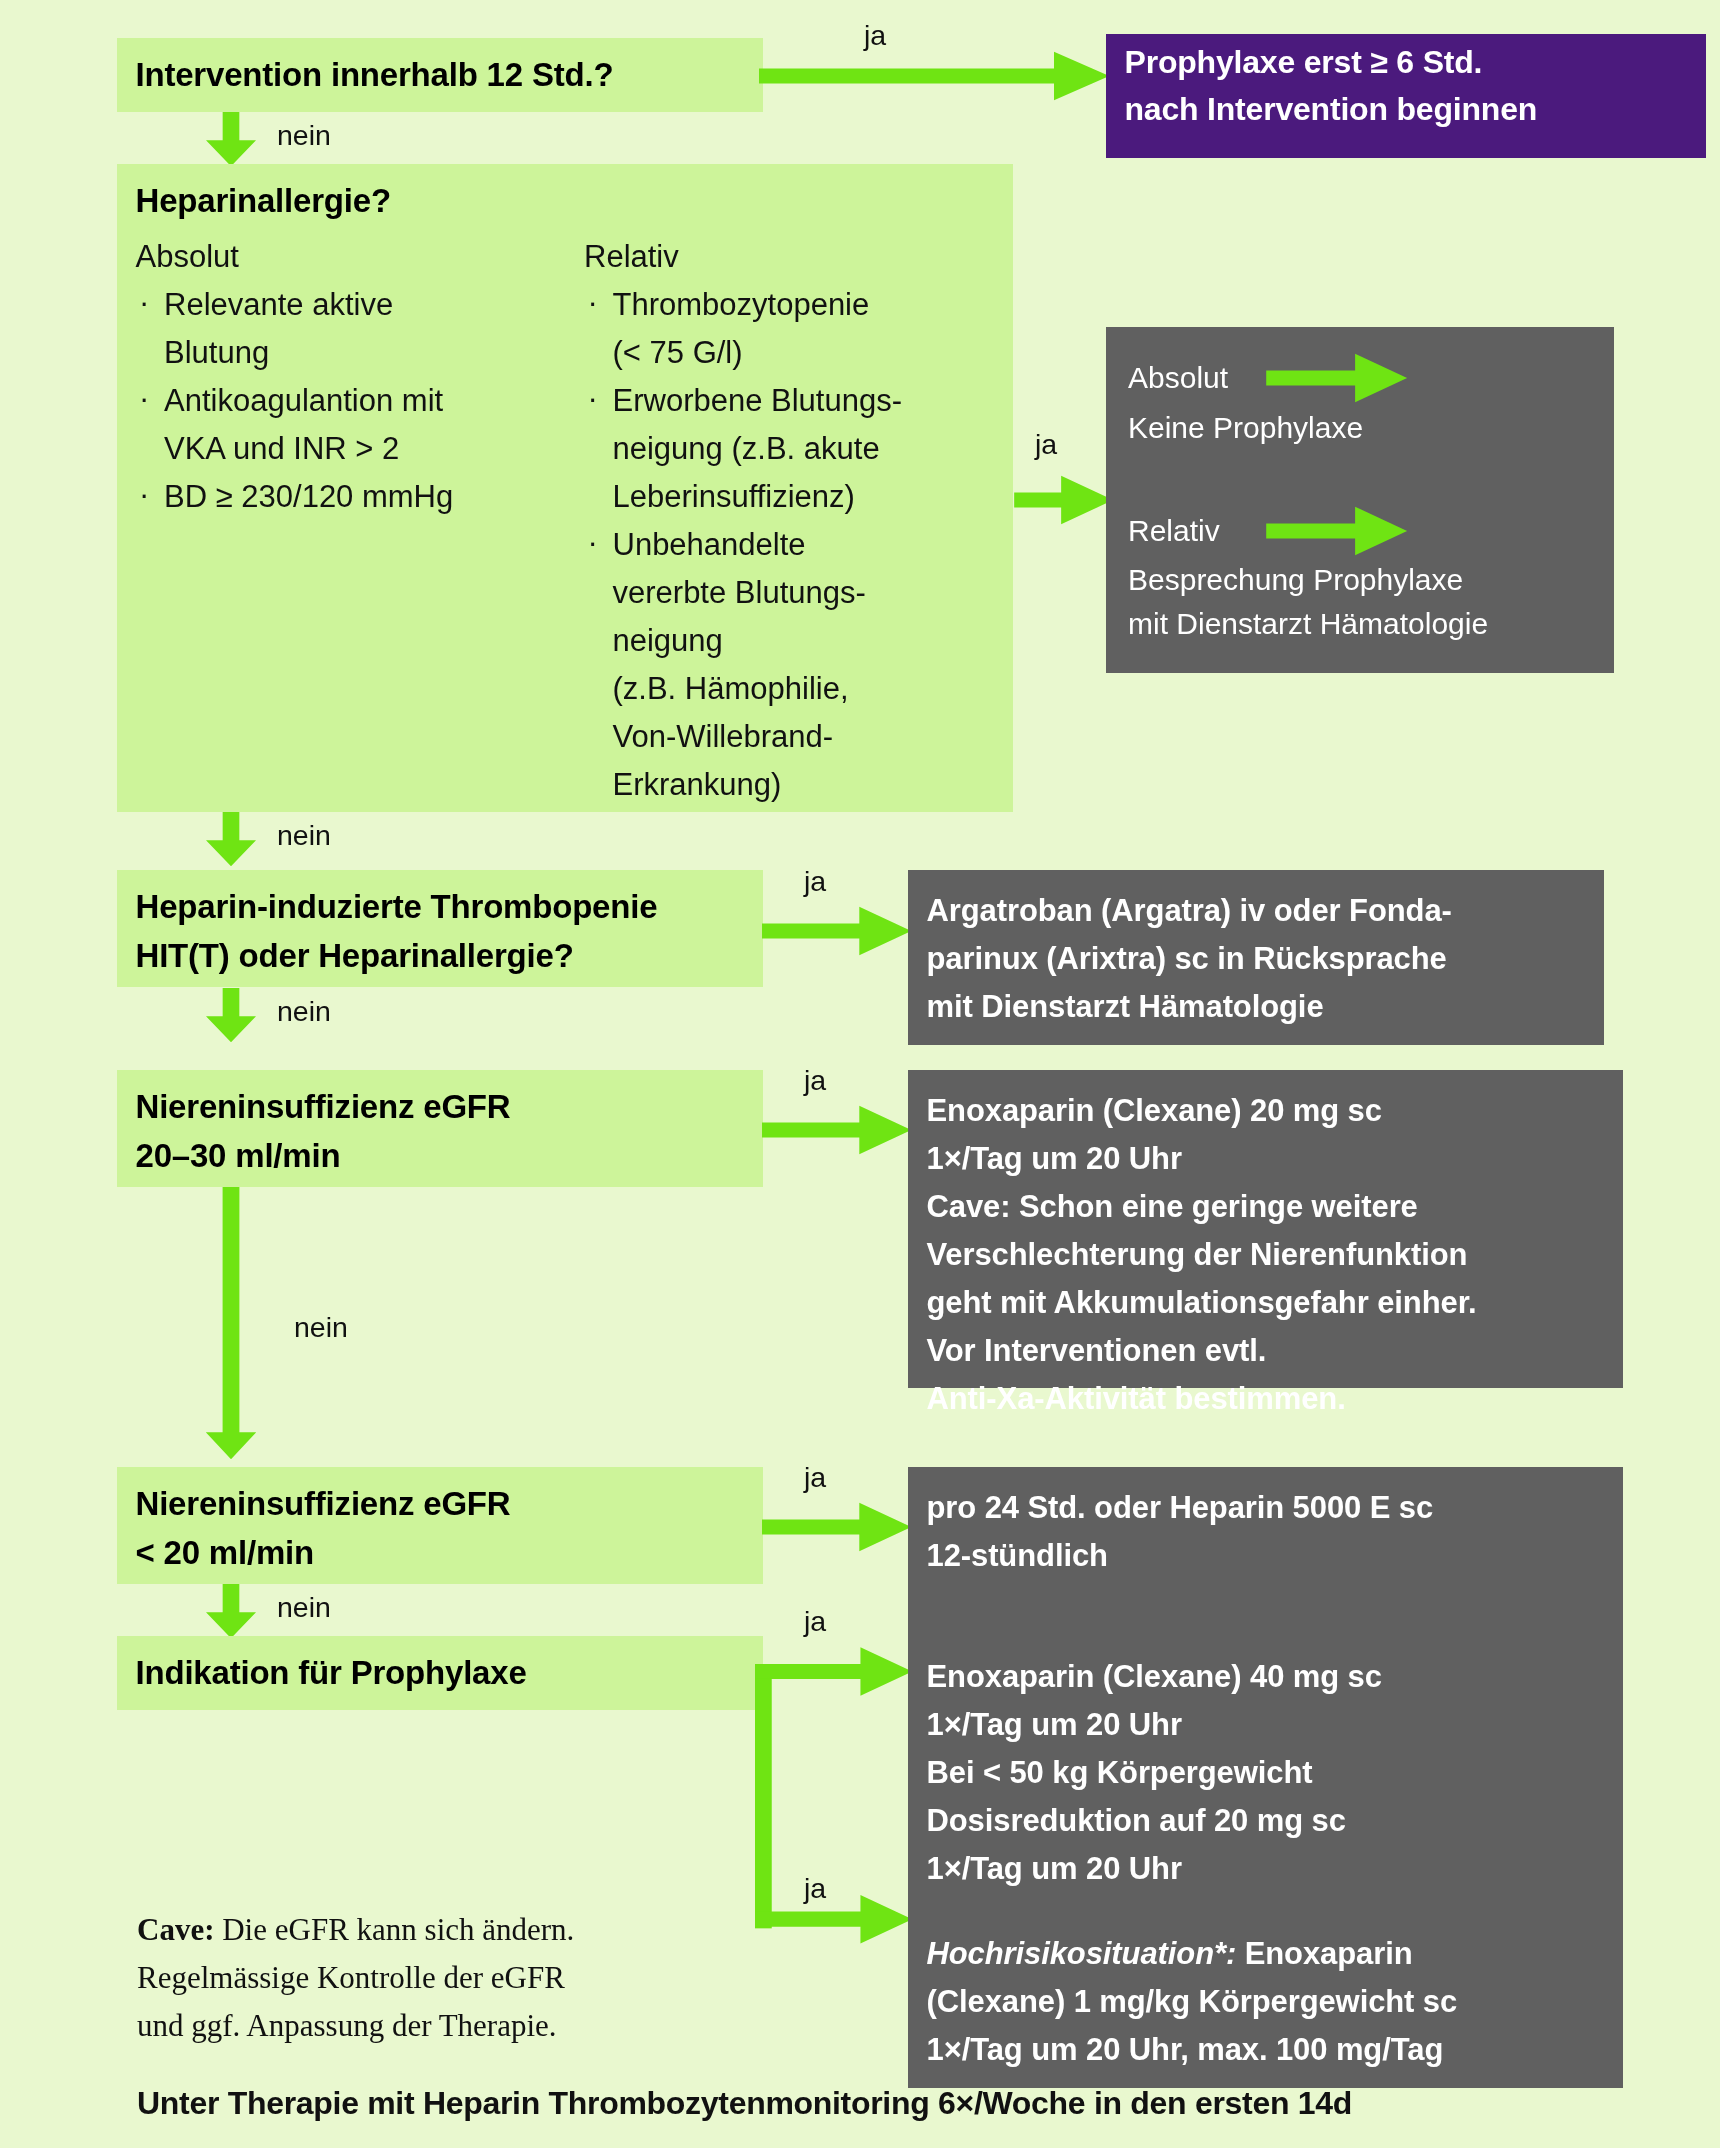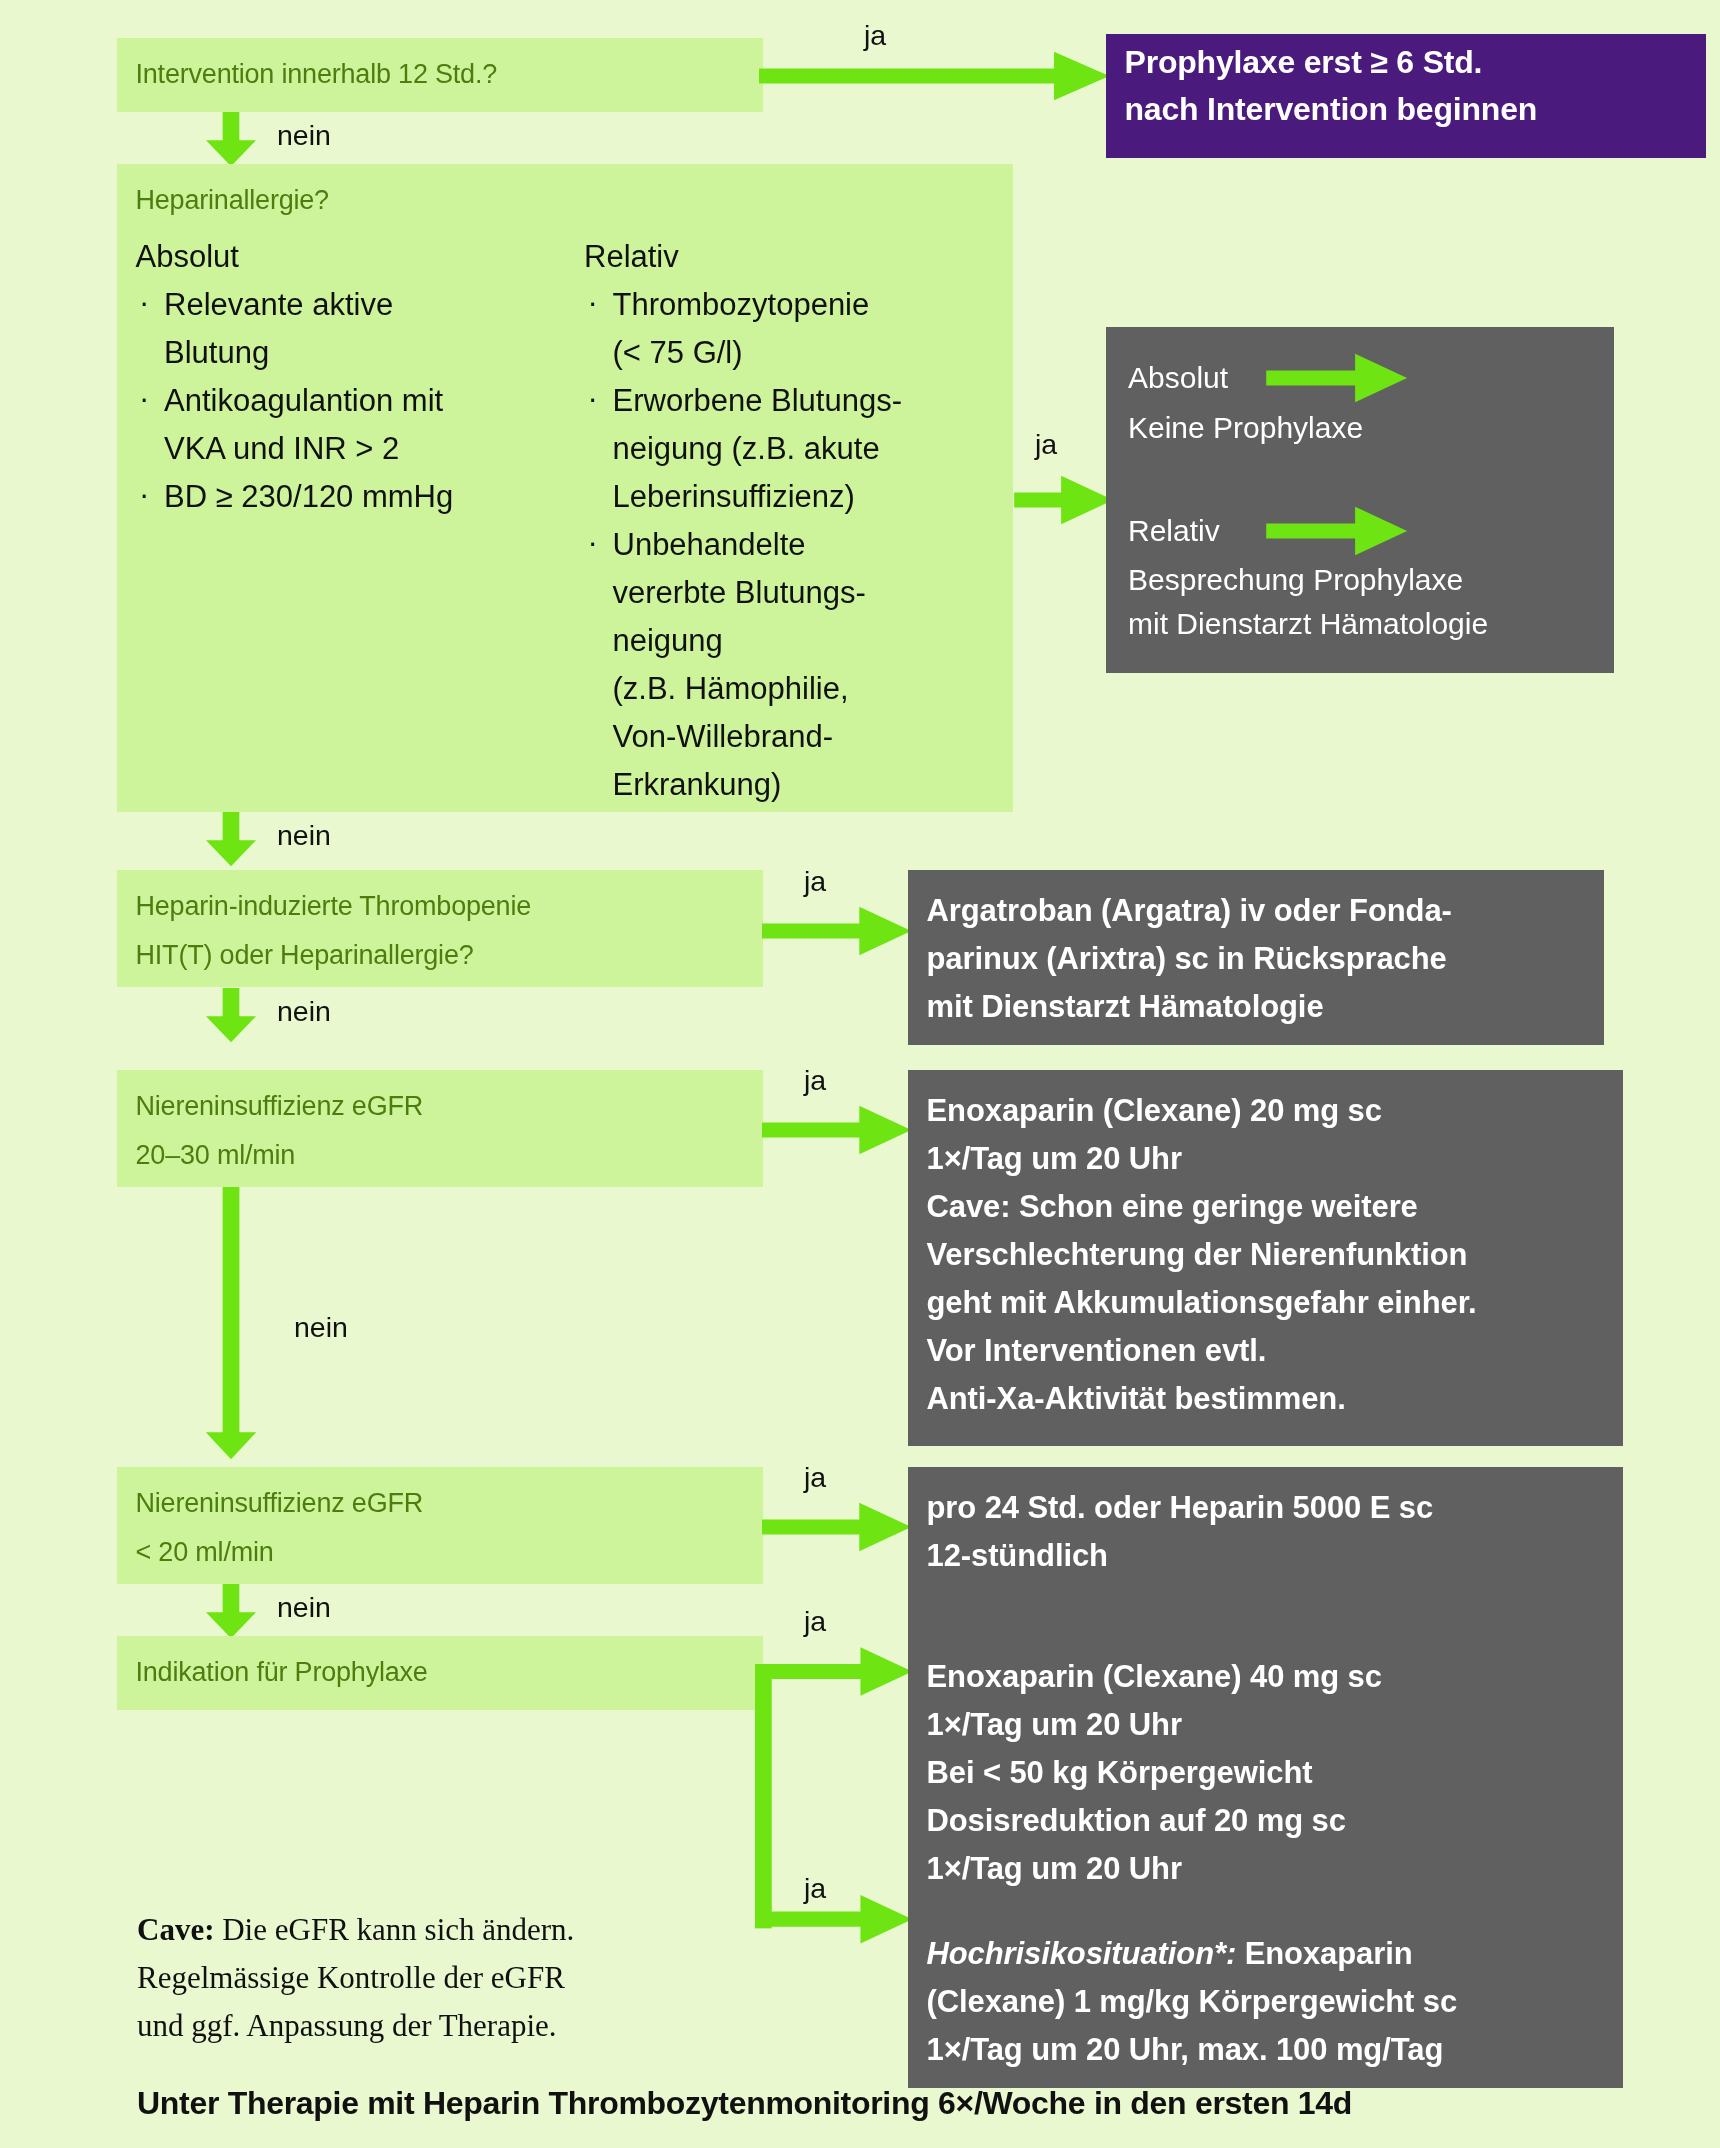--- a/index.html
+++ b/index.html
@@ -27,24 +27,24 @@
   }
   .purplebox{
     position:absolute;
     background:#4b1a7d;
     color:#ffffff;
     box-sizing:border-box;
   }
 
   
   .q-title{
-    font-weight:400;
-    font-size:27px;
+    font-weight:700;
+    font-size:33px;
     line-height:49px;
-    color:#4d7c0f;
+    color:#000000;
     letter-spacing:-0.2px;
   }
   .body-txt{
     font-weight:400;
     font-size:31px;
     line-height:48px;
     color:#111;
   }
   .gray-txt{
     font-weight:700;
@@ -230,21 +230,21 @@
     <div class="q-title" style="padding:0 0 0 18.5px;">20–30 ml/min</div>
   </div>
 
   <div class="arrow" style="left:762px;top:1104px;width:151px;height:52px;">
     <svg width="151" height="52" viewBox="0 0 180 62">
       <path d="M0,22 L116,22 L116,2 L178,31 L116,60 L116,40 L0,40 Z" fill="#6fe413"></path>
     </svg>
   </div>
   <div class="lbl" style="left:804px;top:1066px;">ja</div>
 
-  <div class="graybox" style="left:908px;top:1070px;width:715px;height:376px;">
+  <div class="graybox" style="left:908px;top:1070px;width:715px;height:318px;">
     <div style="padding:17px 0 0 18.5px;">
       <div class="gray-txt">Enoxaparin (Clexane) 20 mg sc</div>
       <div class="gray-txt">1×/Tag um 20 Uhr</div>
       <div class="gray-txt">Cave: Schon eine geringe weitere</div>
       <div class="gray-txt">Verschlechterung der Nierenfunktion</div>
       <div class="gray-txt">geht mit Akkumulationsgefahr einher.</div>
       <div class="gray-txt">Vor Interventionen evtl.</div>
       <div class="gray-txt">Anti-Xa-Aktivität bestimmen.</div>
     </div>
   </div>

